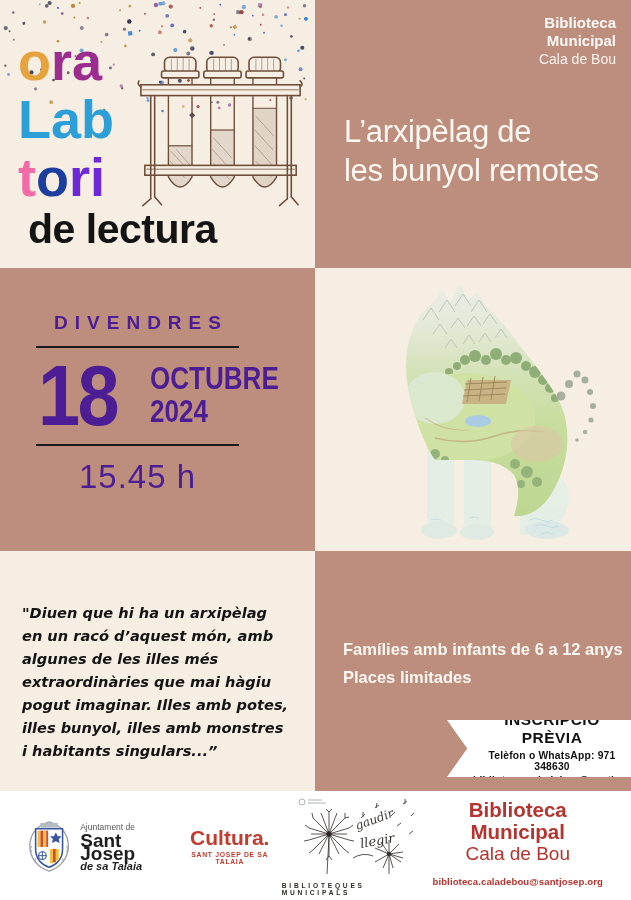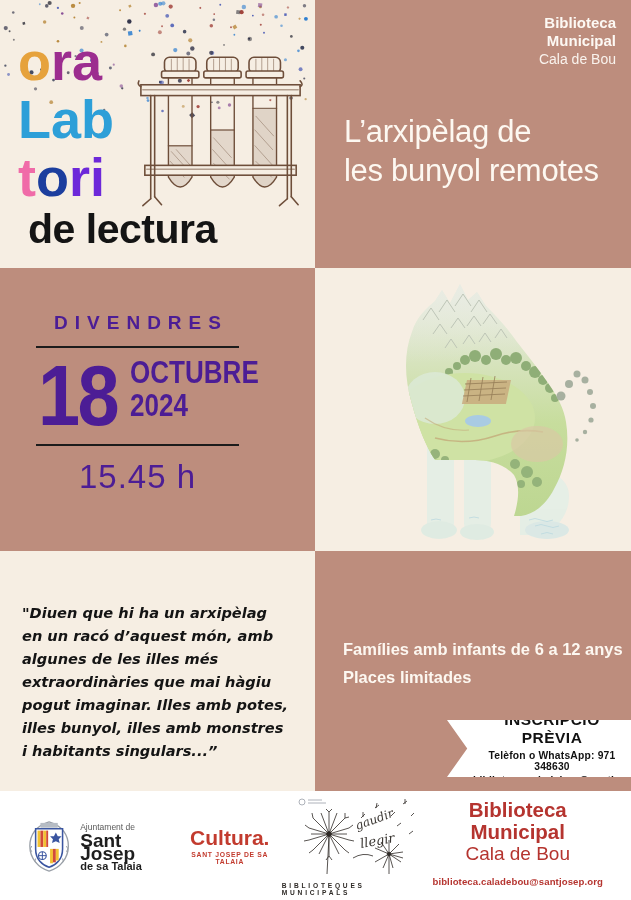--- a/index.html
+++ b/index.html
@@ -28,21 +28,21 @@
   .brand-header .b{font-weight:700;font-size:15px;}
   .brand-header .r{font-weight:400;font-size:14px;opacity:.95;}
   .main-title{position:absolute;left:29px;top:112px;color:#fdf8f1;font-weight:400;font-size:31px;line-height:39px;letter-spacing:-0.3px;}
 
   
   .date-block{position:absolute;left:32px;top:0;width:211px;display:flex;flex-direction:column;align-items:center;color:#4c1d95;}
   .day-label{margin-top:44px;font-size:19px;font-weight:600;letter-spacing:7px;margin-right:-7px;}
   .rule{width:203px;height:2px;background:#1c1c1c;border:0;margin:0;}
   .rule.r1{margin-top:12px;}
   .rule.r2{margin-top:10px;}
-  .date-row{display:flex;margin-top:8px;align-self:flex-start;margin-left:6px;}
+  .date-row{display:flex;align-items:center;margin-top:8px;align-self:flex-start;margin-left:6px;gap:20px;}
   .date-day{font-size:86px;font-weight:800;line-height:78px;transform:scaleX(.88);transform-origin:left center;letter-spacing:-3px;}
   .date-my{display:flex;flex-direction:column;margin-left:2px;font-weight:800;font-size:31px;line-height:33px;transform:scaleX(.84);transform-origin:left center;letter-spacing:0px;}
   .time-label{margin-top:12px;font-size:33px;font-weight:400;letter-spacing:1px;}
 
   
   .quote{
     padding:50px 24px 0 22px;
     font-family:"DejaVu Sans","Liberation Sans",sans-serif;
     font-style:italic;font-weight:700;
     font-size:14.6px;line-height:23px;color:#141414;
@@ -62,21 +62,21 @@
   
   .footer{
     grid-column:1 / span 2;background:#ffffff;
     display:flex;align-items:center;justify-content:space-between;
     padding:0 24px 0 26px;box-sizing:border-box;
   }
   .f-group{display:flex;align-items:flex-end;}
   .aj-text{margin-left:8px;line-height:13px;}
   .aj-l1{font-size:8.5px;color:#5a5a5a;}
   .aj-l2{font-size:19px;font-weight:800;color:#1e1e1e;}
-  .aj-l3{font-size:11px;font-weight:800;color:#1e1e1e;}
+  .aj-l3{font-size:11px;font-weight:800;color:#1e1e1e;font-style:italic;}
   .cultura{text-align:center;}
   .cultura-title{font-size:21px;font-weight:800;color:#c23b2e;letter-spacing:0;}
   .cultura-sub{font-size:6.8px;font-weight:700;color:#c23b2e;letter-spacing:.7px;margin-top:1px;}
   .dand-wrap{display:flex;flex-direction:column;align-items:center;}
   .dand-label{font-size:6.6px;font-weight:600;letter-spacing:2.8px;color:#2e2a26;margin-top:2px;}
   .lib-block{text-align:center;color:#b5342f;line-height:22px;margin-right:4px;}
   .lib-b{font-weight:800;font-size:20.5px;}
   .lib-r{font-weight:400;font-size:19px;}
   .lib-mail{font-weight:700;font-size:9.6px;margin-top:6px;letter-spacing:.1px;}
 

